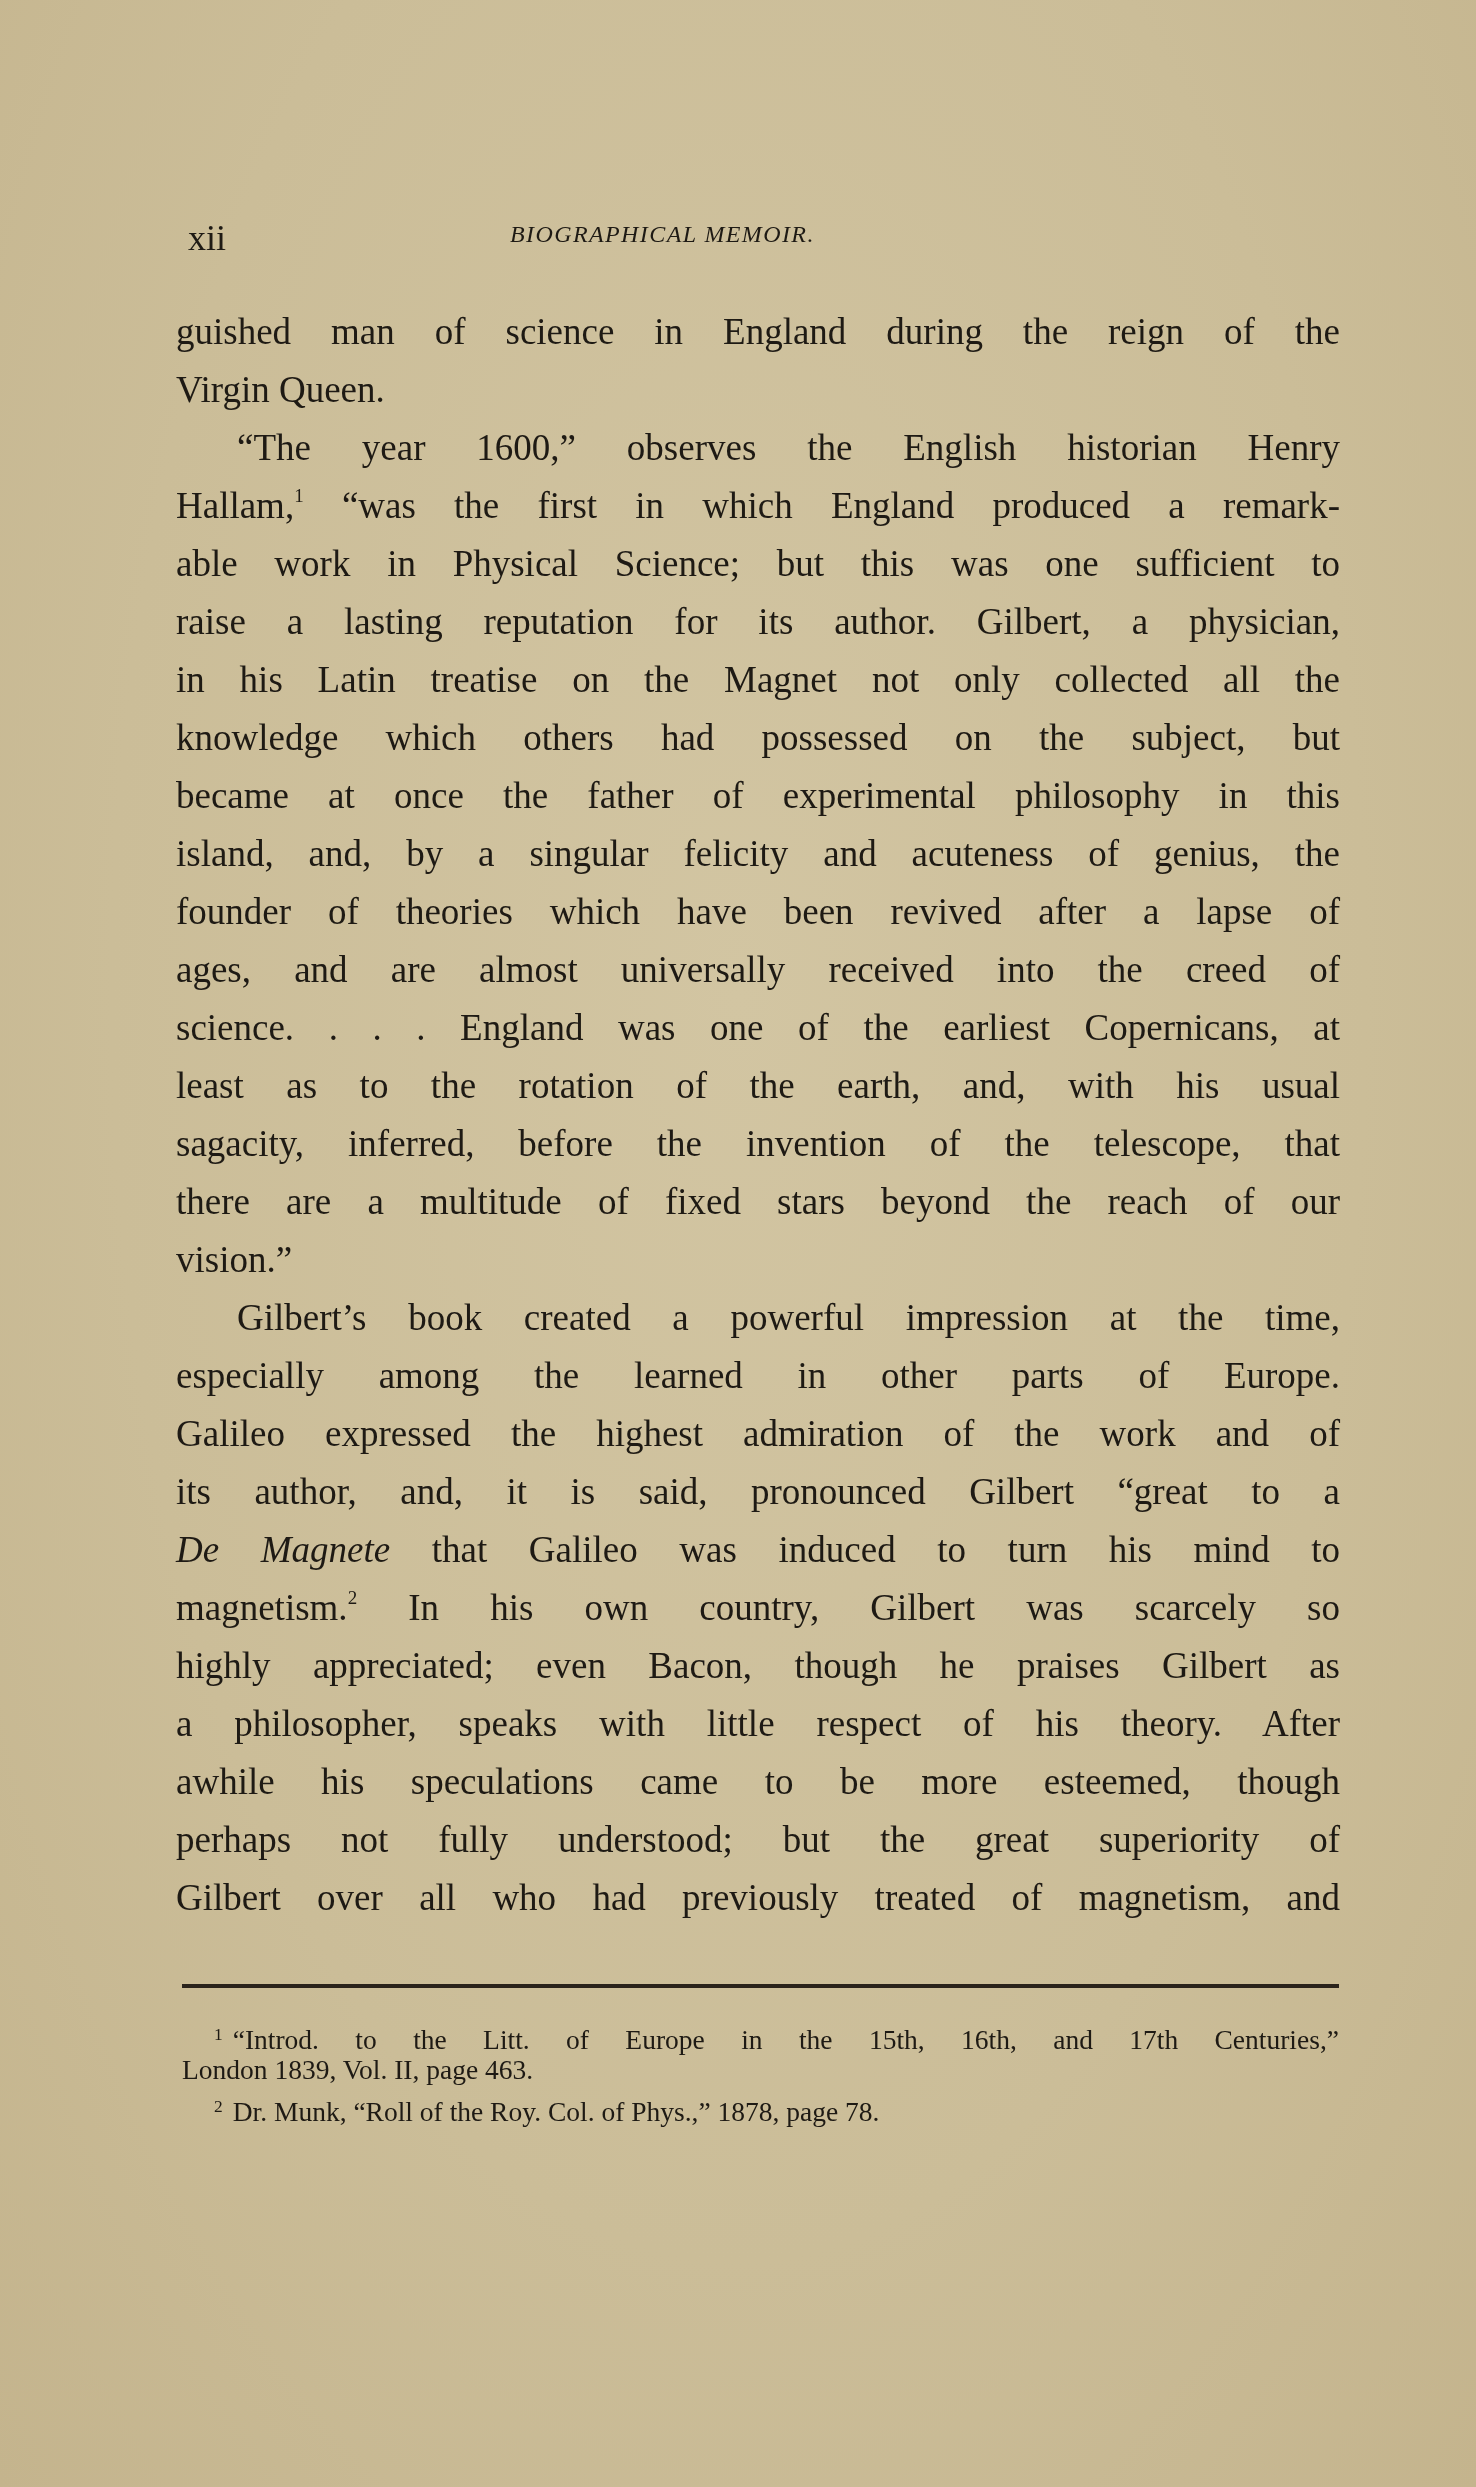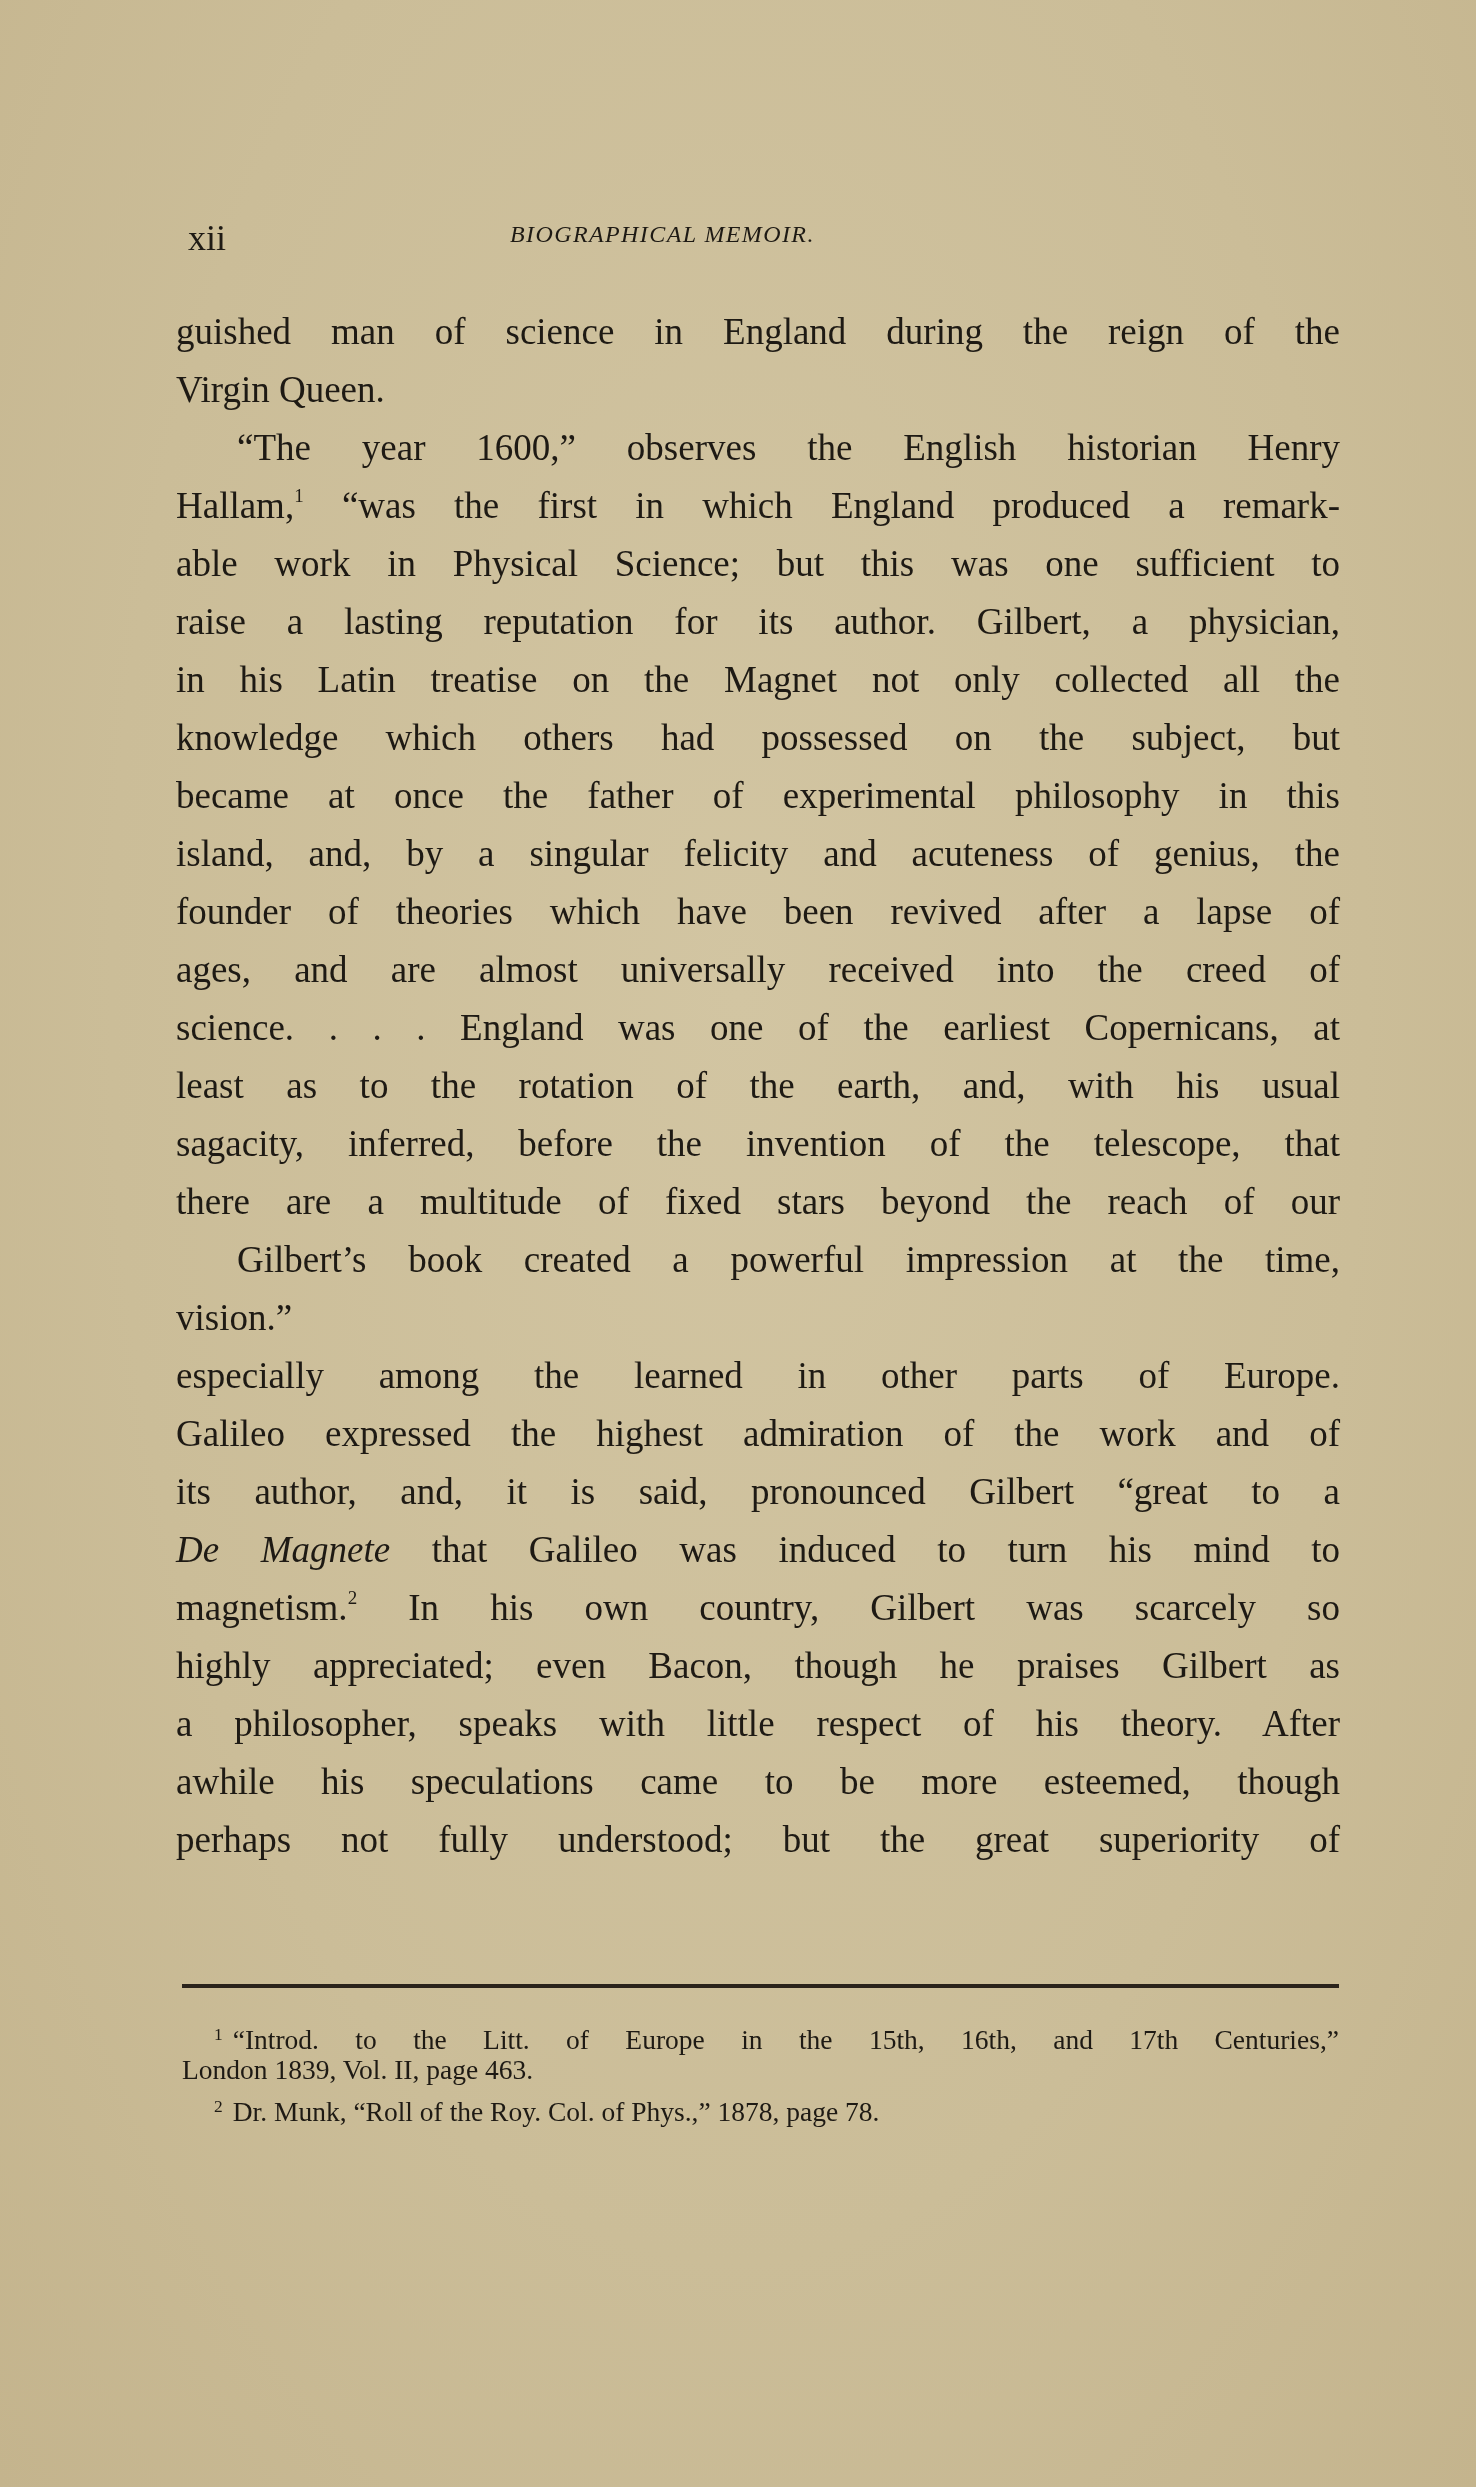--- a/index.html
+++ b/index.html
@@ -42,31 +42,32 @@
     <div class="line">in his Latin treatise on the Magnet not only collected all the</div>
     <div class="line">knowledge which others had possessed on the subject, but</div>
     <div class="line">became at once the father of experimental philosophy in this</div>
     <div class="line">island, and, by a singular felicity and acuteness of genius, the</div>
     <div class="line">founder of theories which have been revived after a lapse of</div>
     <div class="line">ages, and are almost universally received into the creed of</div>
     <div class="line">science. . . . England was one of the earliest Copernicans, at</div>
     <div class="line">least as to the rotation of the earth, and, with his usual</div>
     <div class="line">sagacity, inferred, before the invention of the telescope, that</div>
     <div class="line">there are a multitude of fixed stars beyond the reach of our</div>
+    <div class="line last">vision.”</div>
     <div class="line indent">Gilbert’s book created a powerful impression at the time,</div>
-    <div class="line last">vision.”</div>
     <div class="line">especially among the learned in other parts of Europe.</div>
     <div class="line">Galileo expressed the highest admiration of the work and of</div>
     <div class="line">its author, and, it is said, pronounced Gilbert “great to a</div>
     <div class="line"><i>De Magnete</i> <span>that Galileo was induced to turn his mind to</span></div>
     <div class="line"><span>magnetism.</span><sup>2</sup> <span>In his own country, Gilbert was scarcely so</span></div>
     <div class="line">highly appreciated; even Bacon, though he praises Gilbert as</div>
     <div class="line">a philosopher, speaks with little respect of his theory. After</div>
     <div class="line">awhile his speculations came to be more esteemed, though</div>
     <div class="line">perhaps not fully understood; but the great superiority of</div>
+    <div class="line">Gilbert over all who had previously treated of magnetism, and</div>
   </div>
 
   <div class="rule"></div>
 
   <div class="notes">
     <div class="note indent justify"><span class="num">1</span><span>“Introd. to the Litt. of Europe in the 15th, 16th, and 17th Centuries,”</span></div>
     <div class="note">London 1839, Vol. II, page 463.</div>
     <div class="note indent"><span class="num">2</span><span>Dr. Munk, “Roll of the Roy. Col. of Phys.,” 1878, page 78.</span></div>
   </div>
 </div>

